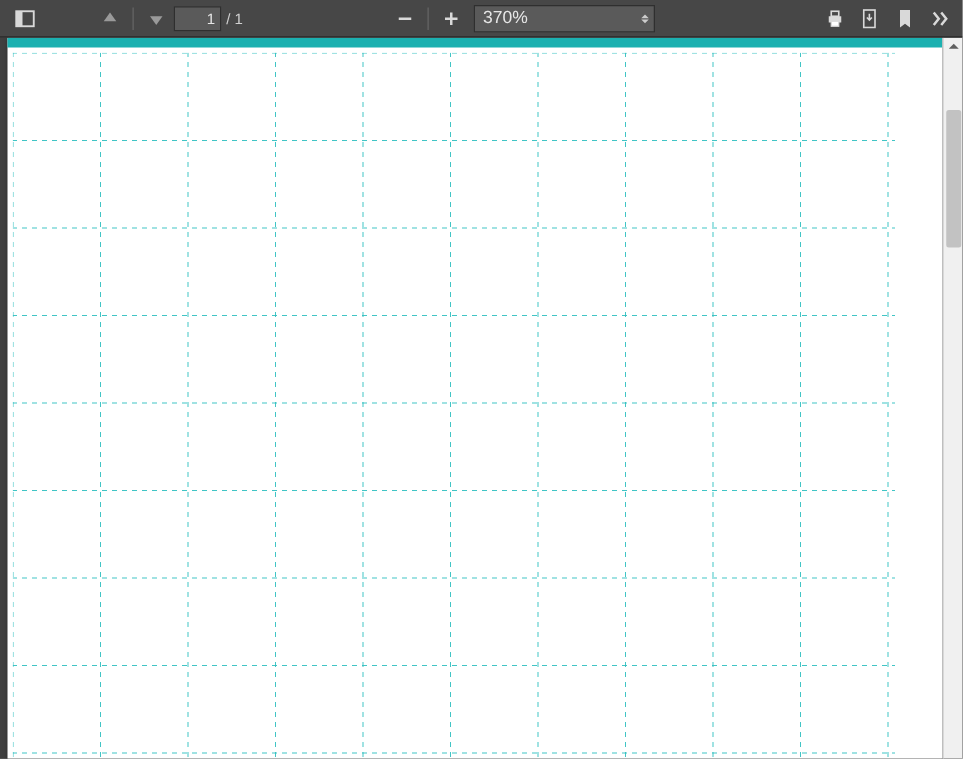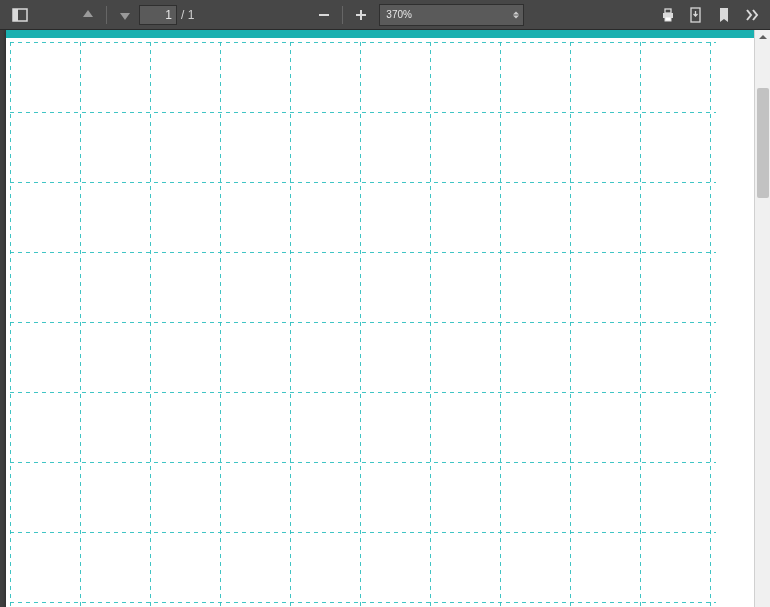--- a/index.html
+++ b/index.html
@@ -35,23 +35,23 @@
     width: 38px; height: 20px;
     background: #5a5a5a; color: #e6e6e6;
     border: 1px solid #2f2f2f;
     text-align: right; padding: 0 4px; font-size: 12px;
   }
   .page-total { margin: 0 6px 0 4px; color: #d0d0d0; }
   .zoom-select {
     width: 145px; height: 22px;
     background: #5a5a5a; color: #e6e6e6;
     border: 1px solid #2f2f2f;
-    font-size: 10px; padding: 0 18px 0 6px;
-    position: relative;
-    display: flex; align-items: center;
+    font-size: 14px; padding: 0 18px 0 6px;
+    position: relative;
+    display: flex; align-items: flex-start;
   }
   .zoom-select .caret {
     position: absolute; right: 4px; top: 50%; transform: translateY(-50%);
     display:flex; flex-direction:column; gap:1px;
   }
   .caret .tri { width:0;height:0;border-left:3px solid transparent;border-right:3px solid transparent; }
   .caret .up { border-bottom:3px solid #ccc; }
   .caret .down { border-top:3px solid #ccc; }
   .spacer { flex: 1 1 auto; }
 

